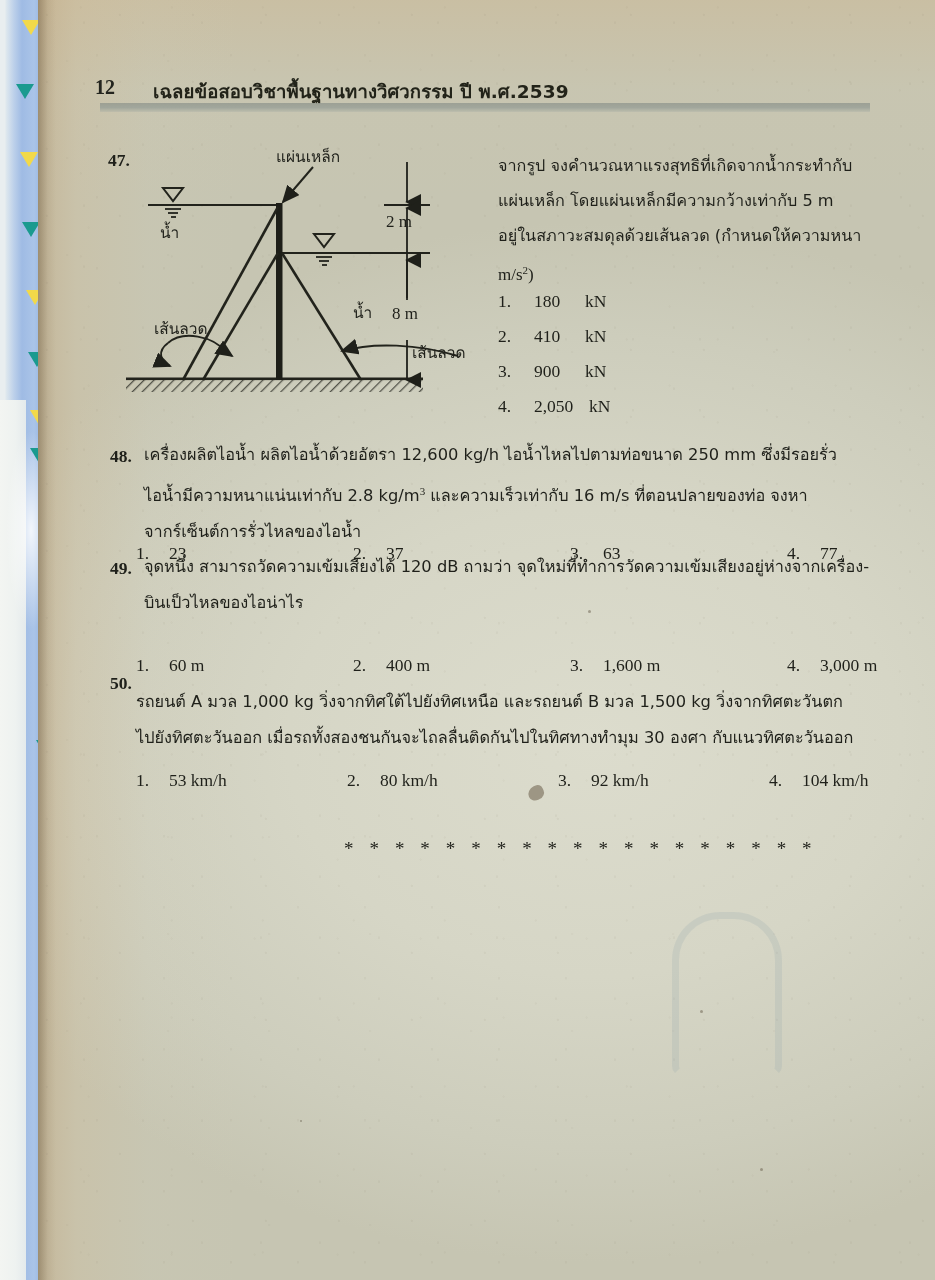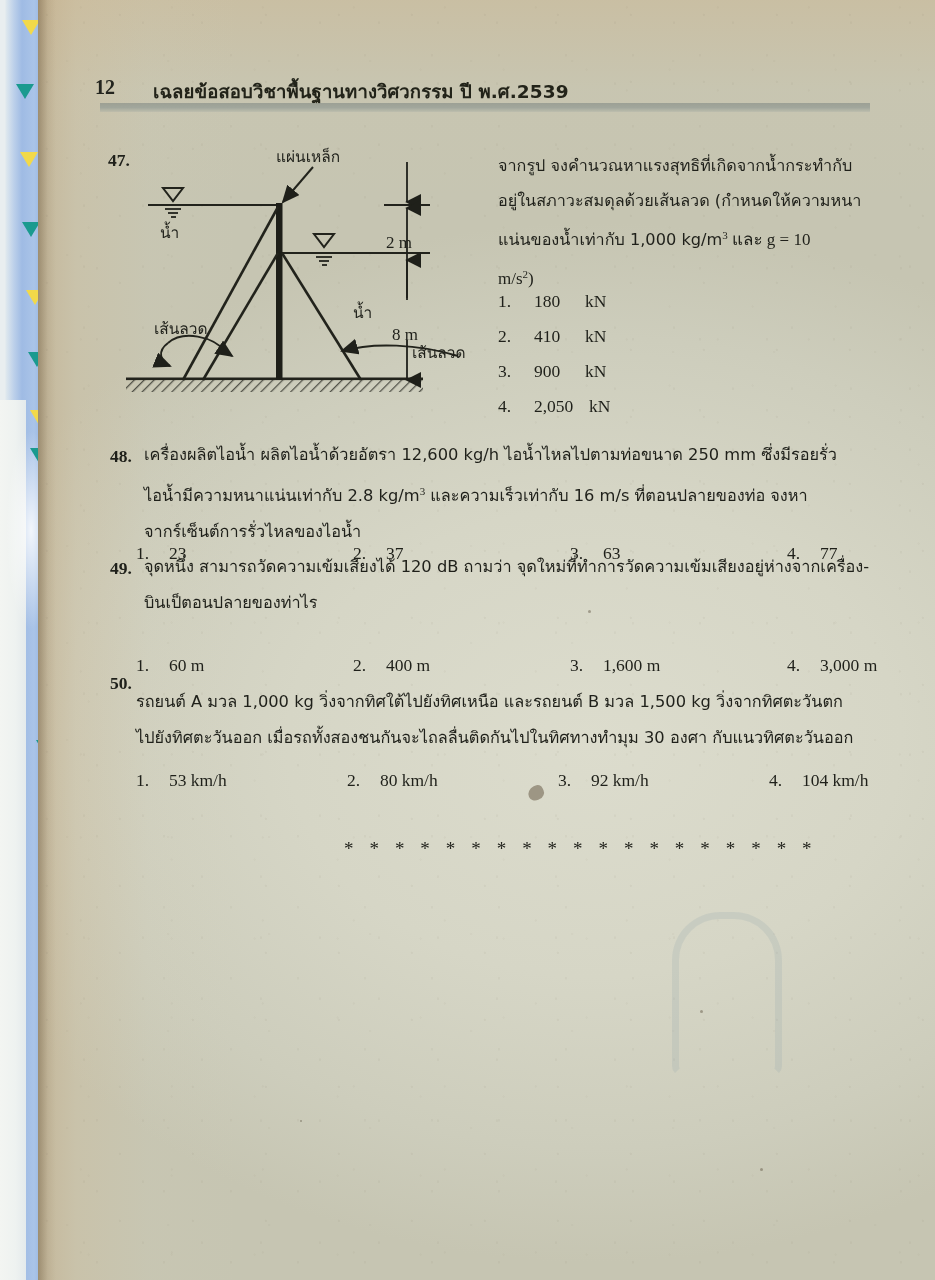--- a/index.html
+++ b/index.html
@@ -127,21 +127,21 @@
   
   .fig { position: absolute; left: 108px; top: 148px; width: 360px; height: 252px; }
   .fig svg { display: block; }
   .figlabel {
     position: absolute;
     font-family: "DejaVu Sans", "Liberation Sans", sans-serif;
     font-size: 15.5px; color: #1f201a; white-space: nowrap;
   }
   .figdim {
     position: absolute;
-    font-family: "Liberation Serif", serif; font-size: 17px; color: #1f201a; white-space: nowrap; margin-top: 21px;
+    font-family: "Liberation Serif", serif; font-size: 17px; color: #1f201a; white-space: nowrap;
   }
 
   .stars {
     position: absolute; left: 344px; top: 838px;
     font-family: "Liberation Serif", serif; font-size: 19px;
     letter-spacing: 5.6px; color: #23241e;
   }
   .blot { position: absolute; left: 528px; top: 786px; width: 16px; height: 14px;
     background: rgba(95,82,62,.5); border-radius: 60% 40% 50% 50%; transform: rotate(-25deg); }
 </style>
@@ -248,22 +248,22 @@
       <span class="figlabel" style="left:52px; top:72px;">น้ำ</span>
       <span class="figlabel" style="left:245px; top:152px;">น้ำ</span>
       <span class="figlabel" style="left:46px; top:168px;">เส้นลวด</span>
       <span class="figlabel" style="left:304px; top:192px;">เส้นลวด</span>
       <span class="figdim" style="left:278px; top:64px;">2 m</span>
       <span class="figdim" style="left:284px; top:156px;">8 m</span>
     </div>
 
     <div class="q47col">
       <div class="line">จากรูป  จงคำนวณหาแรงสุทธิที่เกิดจากน้ำกระทำกับ</div>
+      <div class="line">แผ่นเหล็ก โดยแผ่นเหล็กมีความกว้างเท่ากับ  5  m</div>
       <div class="line">อยู่ในสภาวะสมดุลด้วยเส้นลวด  (กำหนดให้ความหนา</div>
-      <div class="line"><span>แน่นของน้ำเท่ากับ  1,000  kg/m</span><sup class="ex">3</sup><span class="ser">  และ  g  =   10</span></div>
       <div class="line"><span class="ser">m/s</span><sup class="ex">2</sup><span class="ser">)</span></div>
     </div>
 
     <div class="q47choices">
       <div class="choice" style="left:0; top:0;">
         <span>1.</span>
         <span style="display:inline-block;width:14px"></span>
         <span>180</span>
         <span style="display:inline-block;width:16px"></span>
         <span>kN</span>
@@ -319,21 +319,21 @@
           <span style="display:inline-block;width:11px"></span>
           <span>77</span>
         </span>
       </div>
     </div>
 
     <div class="q" style="left:110px; top:558px;">
       <span class="qnum">49.</span>
       <div class="qbody" style="left:34px; top:-9px; width:770px;">
         <div class="line">จุดหนึ่ง  สามารถวัดความเข้มเสียงได้   120  dB     ถามว่า  จุดใหม่ที่ทำการวัดความเข้มเสียงอยู่ห่างจากเครื่อง-</div>
-        <div class="line">บินเป็ตอนปลายของท่าไร</div>
+        <div class="line">บินเป็วไหลของไอน่าไร</div>
       </div>
       <div class="choices" style="left:26px; top:97px;">
         <span class="choice" style="left:0;top:0;">
           <span>1.</span>
           <span style="display:inline-block;width:11px"></span>
           <span>60 m</span>
         </span>
         <span class="choice" style="left:217px;top:0;">
           <span>2.</span>
           <span style="display:inline-block;width:11px"></span>

